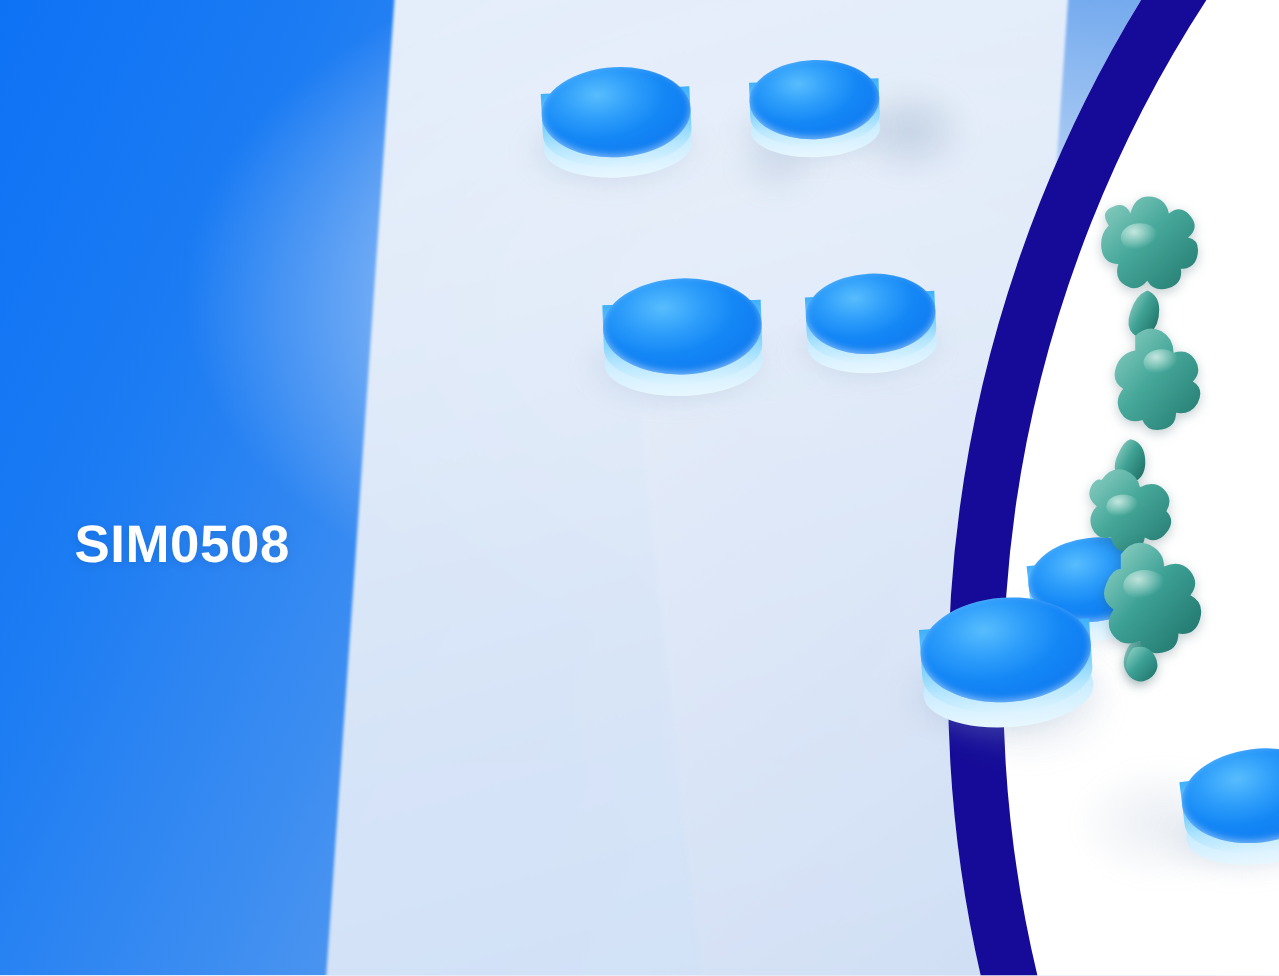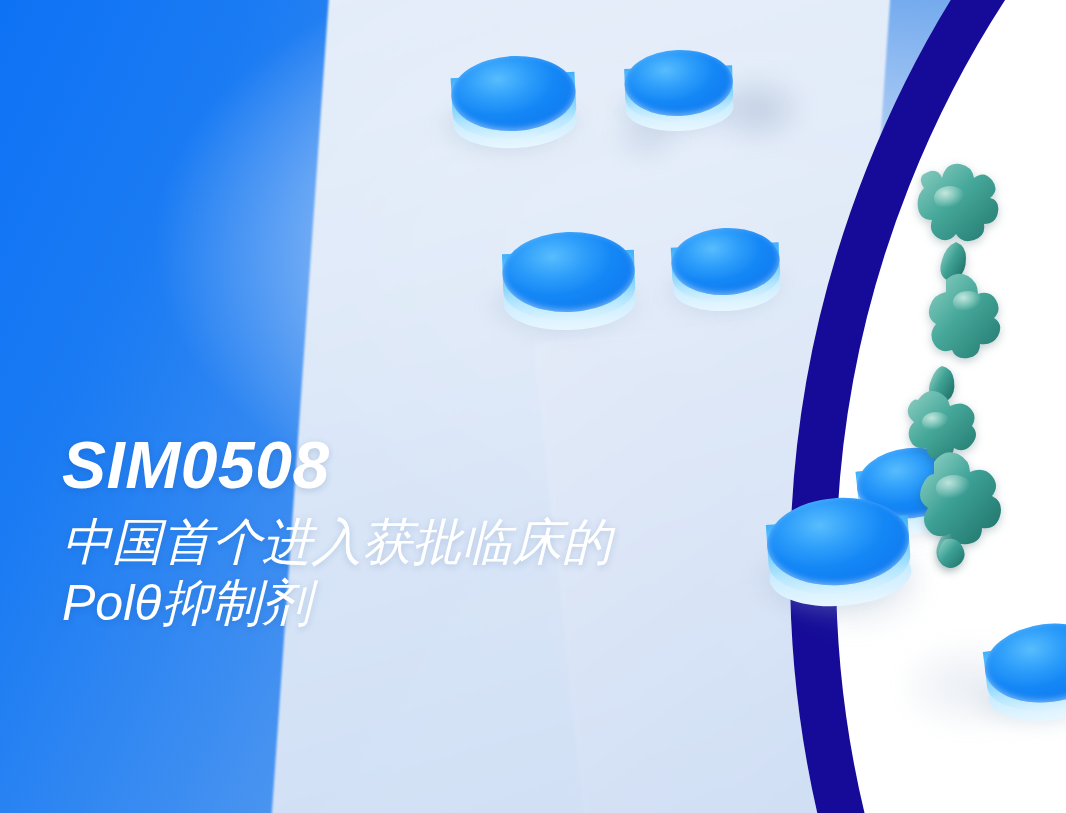--- a/index.html
+++ b/index.html
@@ -145,23 +145,22 @@
 
   
   .headline{
     position:absolute;
     left:62px; top:432px;
     z-index:9;
     color:#ffffff;
     text-shadow:0 2px 7px rgba(10,60,130,0.18);
   }
   .title-main{
-    font-size:66px;
+    font-size:44px;
     font-weight:700;
-    font-style:italic;
     letter-spacing:0.5px;
     line-height:1.0;
     margin:0 0 14px 0;
     white-space:nowrap;
   }
   .subtitle{
     font-size:50px;
     font-weight:500;
     font-style:italic;
     line-height:1.22;
@@ -287,19 +286,15 @@
         </radialGradient>
       </defs>
       <path fill="url(#tealC)" d="M34 22 q10 -14 24 -8 q12 6 12 18 q14 -6 22 4 q8 10 0 20 q12 6 8 20 q-4 14 -18 12 q0 14 -14 16 q-14 2 -18 -10 q-14 6 -22 -4 q-8 -10 0 -22 q-12 -8 -6 -22 q5 -12 12 -12 Z"></path>
       <ellipse cx="54" cy="48" rx="18" ry="13" fill="url(#hl2)"></ellipse>
       <path fill="url(#tealC)" d="M44 100 q12 -4 18 6 q6 10 -2 18 q-10 8 -18 0 q-8 -10 2 -24 Z"></path>
     </svg>
   </div>
 
   <div class="headline">
     <h1 class="title-main">SIM0508</h1>
-    <div class="subtitle">
-      <span class="ln">中国首个进入获批临床的</span>
-      <span class="ln">Polθ抑制剂</span>
-    </div>
   </div>
 
 </div>
 
 </body></html>

